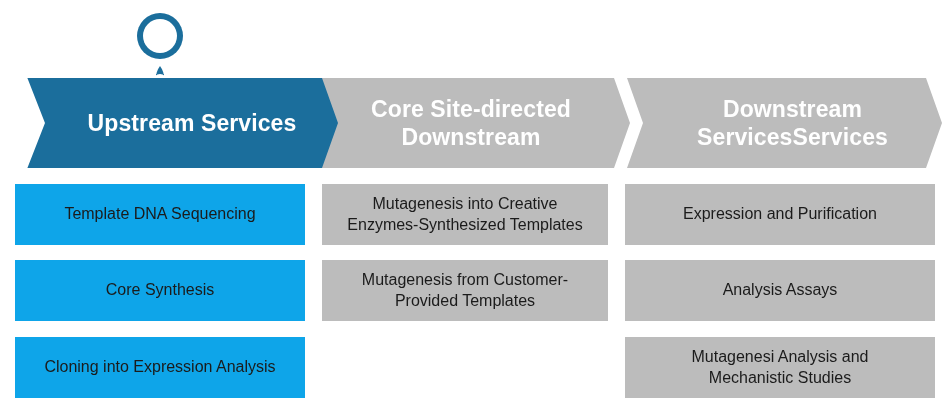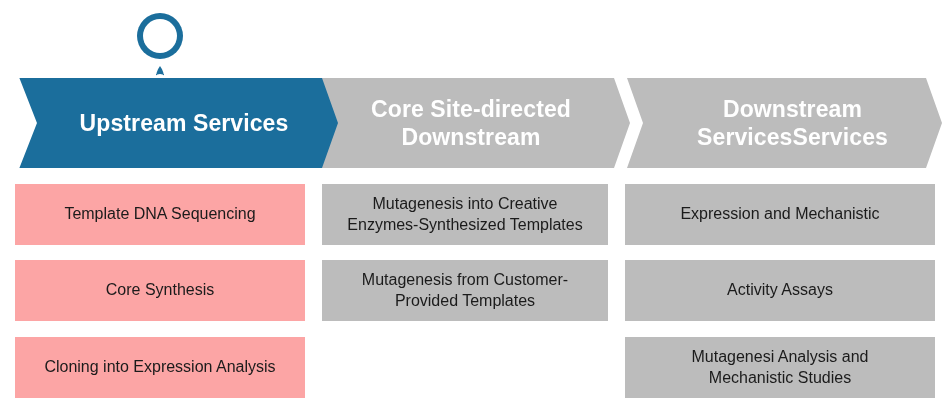--- a/index.html
+++ b/index.html
@@ -51,21 +51,21 @@
     text-align: center;
     color: #ffffff;
     font-size: 23px;
     font-weight: bold;
     line-height: 1.23;
     letter-spacing: 0.1px;
     padding: 0 44px 0 40px;
     box-sizing: border-box;
     white-space: pre-line;
   }
-  .banner-0 { left: 4px;   width: 322px; padding-left: 32px; }
+  .banner-0 { left: 12px;   width: 322px; padding-left: 32px; }
   .banner-1 { left: 310px; width: 322px; }
   .banner-2 { left: 615px; width: 329px; }
   .banner-0 .caption { padding-left: 46px; padding-right: 40px; }
   .banner-1 .caption { padding-left: 46px; padding-right: 46px; }
   .banner-2 .caption { padding-left: 42px; padding-right: 16px; }
 
   
   .column {
     position: absolute;
     top: 184px;
@@ -86,21 +86,21 @@
     color: #1b1b1b;
     font-size: 16px;
     line-height: 1.28;
     padding: 4px 10px;
     white-space: pre-line;
   }
   .cell-r0 { top: 0px;   height: 61px; }
   .cell-r1 { top: 76px;  height: 61px; }
   .cell-r2 { top: 153px; height: 61px; }
 
-  .cell.tone-light { background: #fca5a5; }
+  .cell.tone-light { background: #0ea5e9; }
   .cell.tone-gray  { background: #bcbcbc; }
 </style>
 </head>
 <body>
 
 <div id="diagram">
 
   <div class="pin">
     <svg width="58" height="84" viewBox="0 0 58 84" xmlns="http://www.w3.org/2000/svg">
       <path d="M29 58 C26 62 25 66 25 70 L33 70 C33 66 32 62 29 58 Z" fill="#1b6e9c"></path>
@@ -142,19 +142,19 @@
 
   <div class="column col-1">
     <div class="cell tone-gray cell-r0">Mutagenesis into Creative
 Enzymes-Synthesized Templates</div>
     <div class="cell tone-gray cell-r1">Mutagenesis from Customer-
 Provided Templates</div>
 
   </div>
 
   <div class="column col-2">
-    <div class="cell tone-gray cell-r0">Expression and Mechanistic</div>
-    <div class="cell tone-gray cell-r1">Activity Assays</div>
+    <div class="cell tone-gray cell-r0">Expression and Purification</div>
+    <div class="cell tone-gray cell-r1">Analysis Assays</div>
     <div class="cell tone-gray cell-r2">Mutagenesi Analysis and
 Mechanistic Studies</div>
   </div>
 
 </div>
 
 </body></html>

